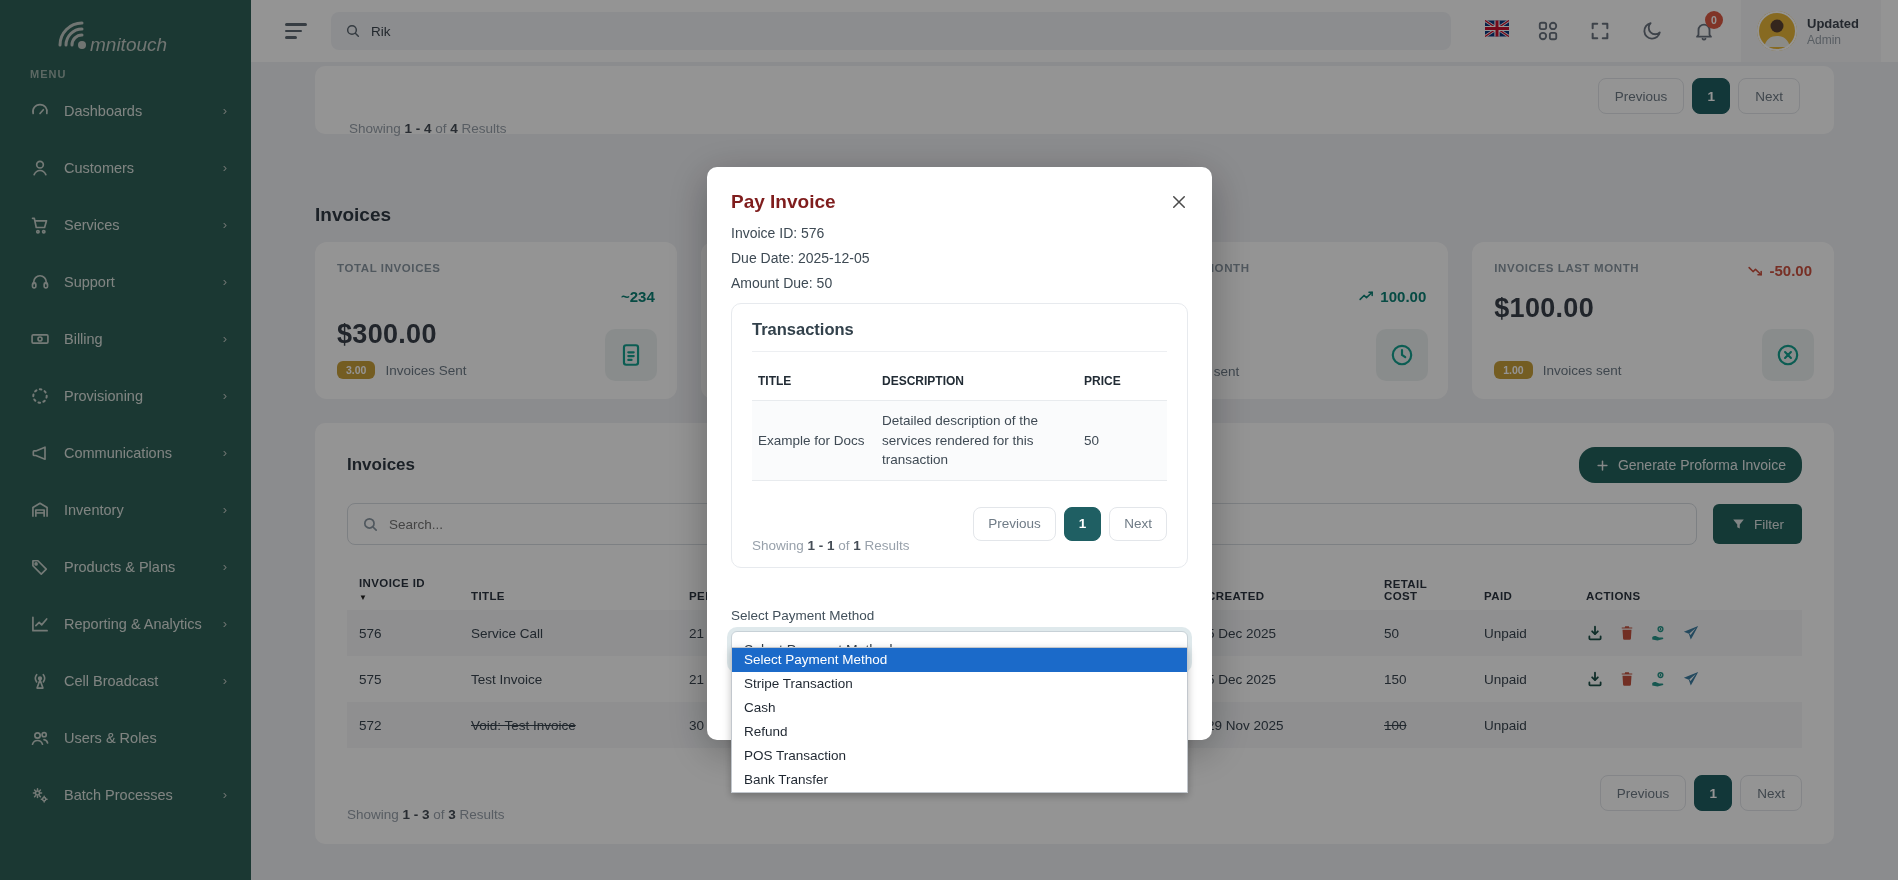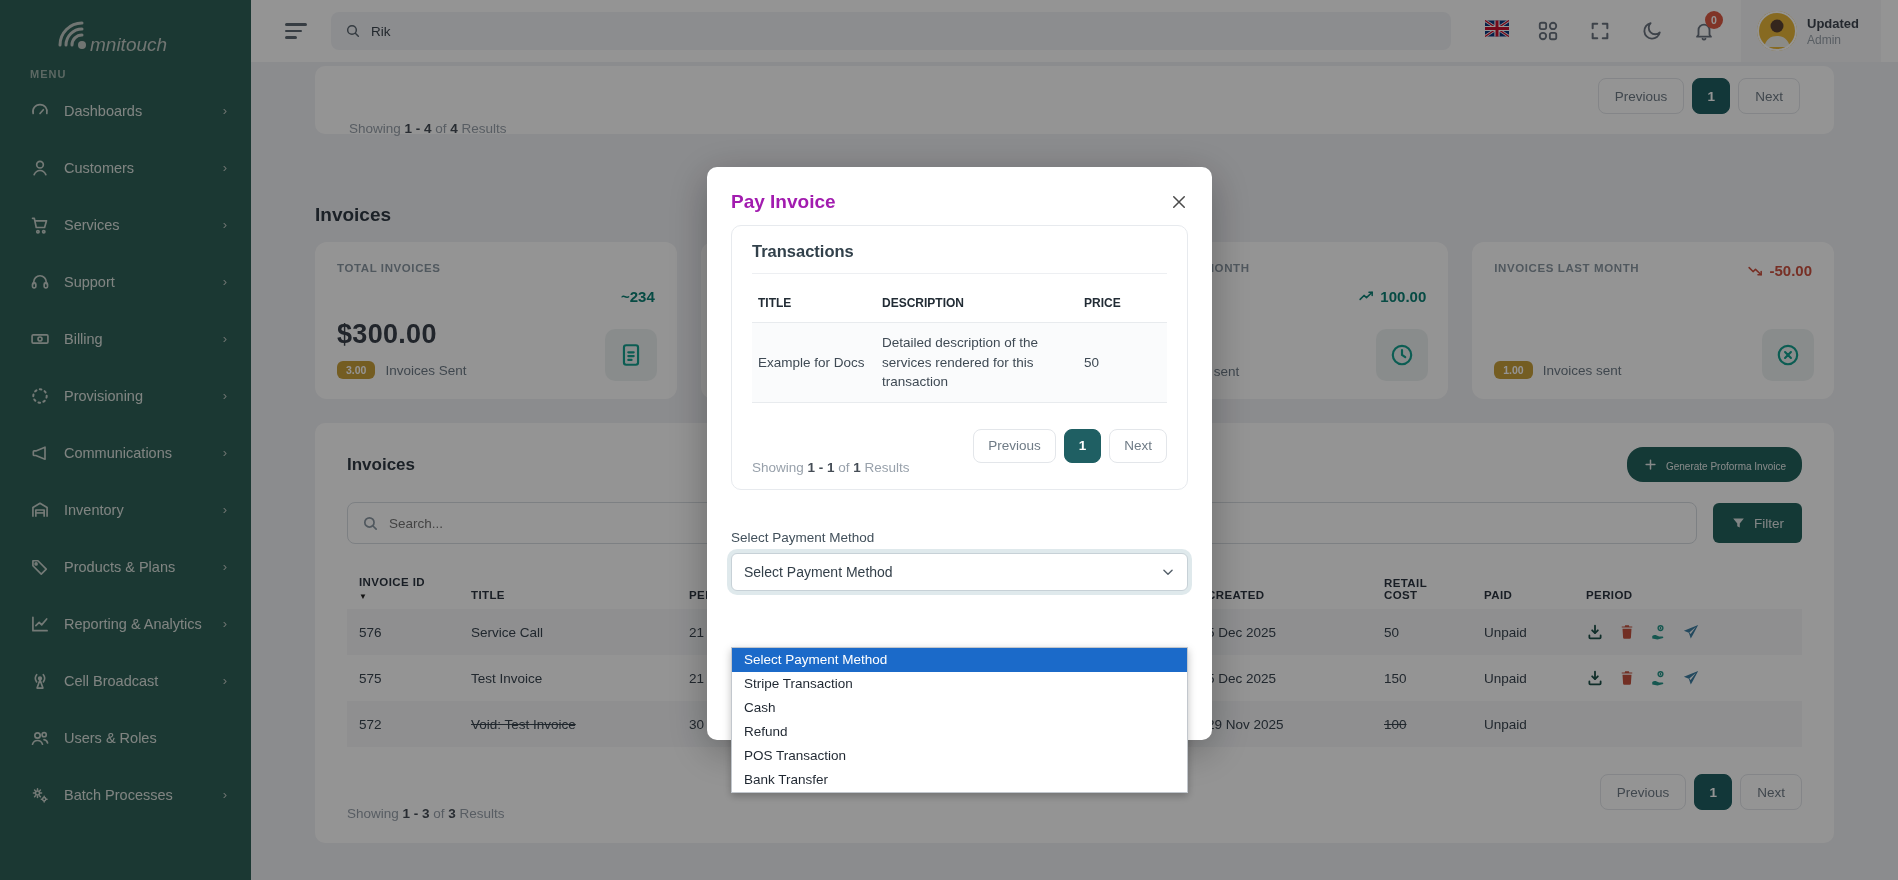--- a/index.html
+++ b/index.html
@@ -57,42 +57,42 @@
   .stat-caption { position:absolute; left:22px; bottom:20px; display:flex; align-items:center; gap:10px; font-size:13.5px; color:#6e7b87; }
   .badge { background:#c9a03c; color:#fff; font-size:10.5px; font-weight:700; padding:3px 9px; border-radius:6px; }
   .badge:empty { display:none; }
   .stat:nth-child(3) .stat-caption { margin-left:52px; }
   .stat-icobox { position:absolute; right:20px; bottom:18px; width:52px; height:52px; border-radius:10px; background:#edf2f2; display:flex; align-items:center; justify-content:center; color:#14a08f; }
 
   
   .tbl-card { margin-top:24px; padding:24px 32px 22px; }
   .tbl-head { display:flex; justify-content:space-between; align-items:center; }
   .tbl-title { font-size:17px; font-weight:700; color:#303a44; }
-  .btn-primary { background:#24625d; color:#e7ecec; border:none; border-radius:16px; font-size:10px; display:flex; align-items:flex-end; gap:8px; padding:10px 16px; cursor:pointer; font-family:inherit; }
+  .btn-primary { background:#24625d; color:#e7ecec; border:none; border-radius:16px; font-size:14px; display:flex; align-items:flex-end; gap:8px; padding:10px 16px; cursor:pointer; font-family:inherit; }
   .search-row { display:flex; gap:16px; margin-top:20px; align-items:center; }
   .search-input { flex:1; height:42px; border:1px solid #d8dde2; border-radius:8px; display:flex; align-items:center; padding:0 14px; color:#8b98a3; background:#fff; }
   .search-input input { border:none; outline:none; font-size:13.5px; margin-left:10px; width:95%; color:#3c454e; background:transparent; font-family:inherit; }
   .btn-filter { background:#24625d; color:#dfe5e5; border:none; border-radius:6px; font-size:13.5px; display:flex; align-items:center; gap:8px; padding:0 18px; height:40px; cursor:pointer; font-family:inherit; }
 
   table.inv { width:100%; border-collapse:collapse; margin-top:22px; }
   table.inv th { text-align:left; font-size:11.5px; font-weight:700; color:#2c3540; letter-spacing:.4px; padding:10px 12px 8px; vertical-align:bottom; }
   table.inv td { font-size:13.5px; color:#3a4550; padding:0 12px; height:46px; }
   table.inv tr.striped { background:#f6f7f9; }
   .sort-caret { font-size:8px; color:#222; display:block; margin-top:4px; }
   tr.void td.strike { text-decoration:line-through; }
   .act-icons { display:flex; gap:14px; align-items:center; }
   .act-icons span { width:18px; height:18px; cursor:pointer; display:block; }
   .ic-download{color:#1d5049}.ic-trash{color:#c4523e}.ic-pay{color:#27968a}.ic-send{color:#3e7fa3}
   .tbl-footer { display:flex; justify-content:space-between; align-items:center; margin-top:16px; }
 
   
   .overlay { position:fixed; inset:0; background:rgba(0,0,0,.42); z-index:40; }
   .modal { position:fixed; left:707px; top:167px; width:505px; height:573px; background:#fff; border-radius:10px; z-index:50; padding:24px; box-shadow:0 10px 40px rgba(0,0,0,.3); }
   .modal-head { display:flex; justify-content:space-between; align-items:flex-start; }
-  .modal-title { font-size:19px; font-weight:700; color:#a21caf; }
+  .modal-title { font-size:19px; font-weight:700; color:#7f1d1d; }
   .modal-close { width:18px; height:18px; color:#4a4a4a; cursor:pointer; margin-top:2px; }
   .modal-info { margin-top:12px; }
   .modal-info p { font-size:14px; color:#3e4a54; margin:9px 0; }
   .trans-card { border:1px solid #e7eaee; border-radius:10px; padding:16px 20px 14px; margin-top:12px; }
   .trans-title { font-size:16.5px; font-weight:700; color:#32414b; padding-bottom:12px; border-bottom:1px solid #edeff2; }
   table.trans { width:100%; border-collapse:collapse; margin-top:14px; }
   table.trans th { text-align:left; font-size:12px; font-weight:700; color:#222c35; padding:8px 6px 12px; }
   table.trans td { font-size:13.5px; color:#3f4a54; padding:10px 6px; line-height:1.45; vertical-align:middle; }
   table.trans tbody tr { background:#fafbfc; border-top:1px solid #e8ebee; border-bottom:1px solid #e8ebee; }
   .trans-footer { display:flex; justify-content:space-between; align-items:center; margin-top:14px; }
@@ -406,20 +406,21 @@
           <div class="stat-top">
             <span class="stat-label">INVOICES LAST MONTH</span>
             <span class="trend down">
               <svg viewBox="0 0 24 24" width="17" height="17" fill="none" stroke="currentColor" stroke-width="2.2" stroke-linecap="round" stroke-linejoin="round">
                   <path d="M3 8l5.5 5.5 3.5-3L20 18"></path>
                   <path d="M20 13.5V18h-4.5"></path>
                 </svg>
               <span>-50.00</span>
             </span>
           </div>
+          <div class="stat-value">$100.00</div>
           <div class="stat-caption">
             <span class="badge">1.00</span>
             <span>Invoices sent</span>
           </div>
           <div class="stat-icobox">
             <svg viewBox="0 0 24 24" width="26" height="26" fill="none" stroke="currentColor" stroke-width="2" stroke-linecap="round">
                 <circle cx="12" cy="12" r="8.5"></circle>
                 <path d="M9.3 9.3l5.4 5.4M14.7 9.3l-5.4 5.4"></path>
               </svg>
           </div>
@@ -464,21 +465,21 @@
               <col>
             </colgroup>
           <thead>
             <tr>
               <th><span>INVOICE ID</span><span class="sort-caret">▼</span></th>
               <th><span>TITLE</span></th>
               <th><span>PERIOD START</span></th>
               <th><span>CREATED</span></th>
               <th><span>RETAIL COST</span></th>
               <th><span>PAID</span></th>
-              <th><span>PERIOD</span></th>
+              <th><span>ACTIONS</span></th>
             </tr>
           </thead>
           <tbody>
             <tr class="striped">
               <td>576</td>
               <td class="strike-off">Service Call</td>
               <td>21 Nov 2025</td>
               <td>5 Dec 2025</td>
               <td>50</td>
               <td>Unpaid</td>
@@ -579,20 +580,25 @@
   <div class="modal">
     <div class="modal-head">
       <div class="modal-title">Pay Invoice</div>
       <span class="modal-close">
         <svg viewBox="0 0 24 24" width="18" height="18" fill="none" stroke="currentColor" stroke-width="2" stroke-linecap="round">
             <path d="M5 5l14 14M19 5L5 19"></path>
           </svg>
       </span>
     </div>
 
+    <div class="modal-info">
+      <p>Invoice ID: 576</p>
+      <p>Due Date: 2025-12-05</p>
+      <p>Amount Due: 50</p>
+    </div>
 
     <div class="trans-card">
       <div class="trans-title">Transactions</div>
       <table class="trans">
         <colgroup>
             <col style="width:124px">
             <col style="width:202px">
             <col>
           </colgroup>
         <thead>

